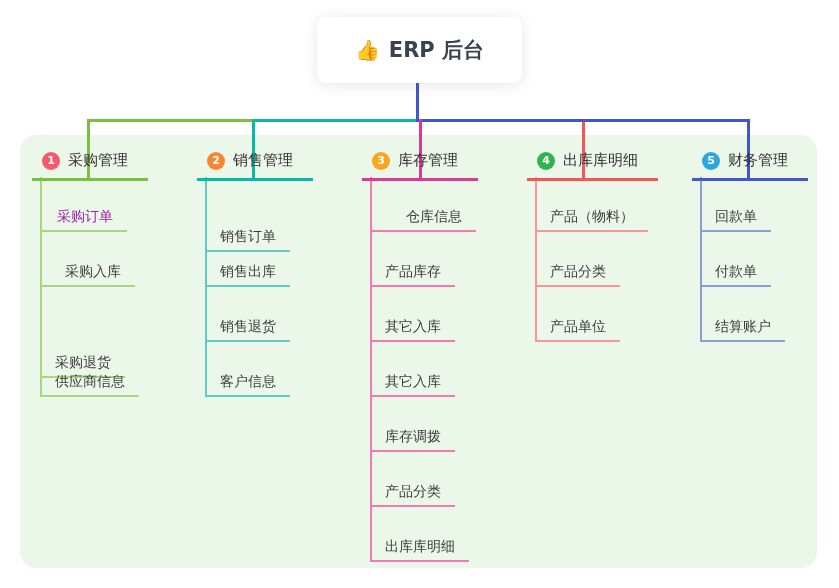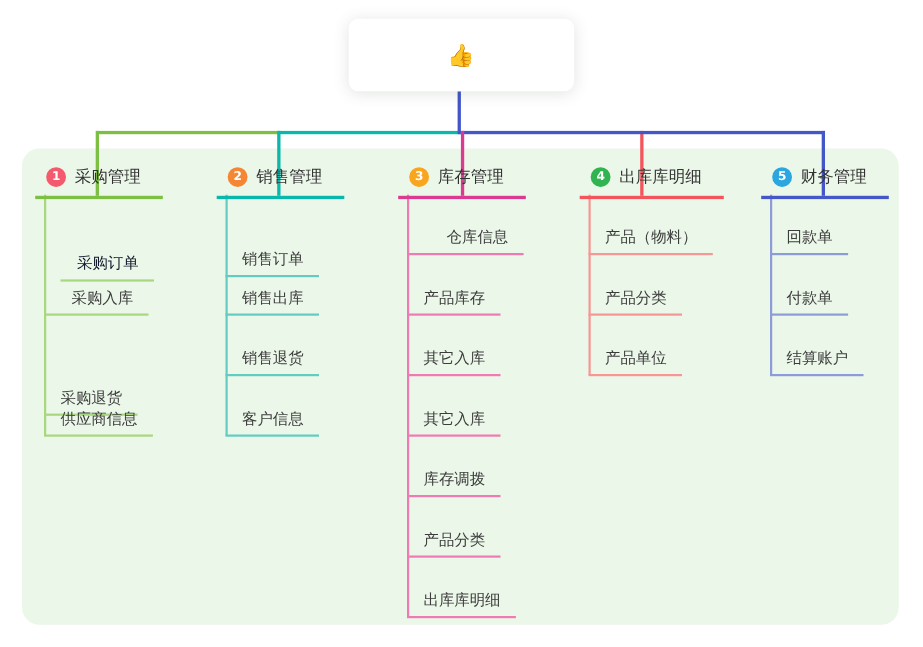--- a/index.html
+++ b/index.html
@@ -37,20 +37,21 @@
   }
 </style>
 </head>
 <body>
 
 <div id="canvas" style="background: rgb(255, 255, 255);">
   <div class="panel" style="background: rgb(235, 247, 232);"></div>
 
   <div class="root-node" style="color: rgb(57, 66, 79);">
     <span class="emoji">👍</span>
+    <span>ERP 后台</span>
   </div>
 
   <div id="connectors">
       <div class="line" style="left: 88px; top: 119px; width: 166px; height: 3px; background: rgb(125, 191, 66);"></div>
       <div class="line" style="left: 87px; top: 119px; width: 3px; height: 59px; background: rgb(125, 191, 66);"></div>
       <div class="line" style="left: 253px; top: 119px; width: 166px; height: 3px; background: rgb(9, 184, 170);"></div>
       <div class="line" style="left: 252px; top: 119px; width: 3px; height: 59px; background: rgb(9, 184, 170);"></div>
       <div class="line" style="left: 582px; top: 119px; width: 3px; height: 59px; background: rgb(244, 85, 92);"></div>
       <div class="line" style="left: 419px; top: 119px; width: 331px; height: 3px; background: rgb(68, 87, 200);"></div>
       <div class="line" style="left: 747px; top: 119px; width: 3px; height: 59px; background: rgb(68, 87, 200);"></div>
@@ -60,21 +61,21 @@
       <div class="line" style="left: 205px; top: 177px; width: 2px; height: 219px; background: rgb(99, 204, 194);"></div>
       <div class="line" style="left: 370px; top: 177px; width: 2px; height: 384px; background: rgb(240, 122, 179);"></div>
       <div class="line" style="left: 535px; top: 177px; width: 2px; height: 164px; background: rgb(247, 150, 148);"></div>
       <div class="line" style="left: 700px; top: 177px; width: 2px; height: 164px; background: rgb(140, 156, 216);"></div>
     </div>
   <div id="branches">
       <div class="branch-header" style="left: 32px; border-bottom-color: rgb(125, 191, 66);">
         <span class="badge" style="background: rgb(245, 89, 109);">1</span>
         <span>采购管理</span>
       </div>
-      <div class="child-node" style="left: 55px; top: 206px; border-bottom-color: rgb(169, 215, 127); color: #0f172a; margin-top: 24px;">采购订单</div>
+      <div class="child-node" style="left: 42px; top: 206px; border-bottom-color: rgb(169, 215, 127); color: #a21caf;">采购订单</div>
       <div class="child-node" style="left: 40px; top: 261px; border-bottom-color: rgb(169, 215, 127); color: rgb(60, 60, 60); padding-left: 25px;">采购入库</div>
       <div class="child-node" style="left: 40px; top: 316px; border-bottom-color: rgb(169, 215, 127); color: rgb(60, 60, 60); margin-top: 36px;">采购退货</div>
       <div class="child-node" style="left: 40px; top: 371px; border-bottom-color: rgb(169, 215, 127); color: rgb(60, 60, 60);">供应商信息</div>
       <div class="branch-header" style="left: 197px; border-bottom-color: rgb(9, 184, 170);">
         <span class="badge" style="background: rgb(245, 134, 52);">2</span>
         <span>销售管理</span>
       </div>
       <div class="child-node" style="left: 205px; top: 206px; border-bottom-color: rgb(99, 204, 194); color: rgb(60, 60, 60); margin-top: 20px;">销售订单</div>
       <div class="child-node" style="left: 205px; top: 261px; border-bottom-color: rgb(99, 204, 194); color: rgb(60, 60, 60);">销售出库</div>
       <div class="child-node" style="left: 205px; top: 316px; border-bottom-color: rgb(99, 204, 194); color: rgb(60, 60, 60);">销售退货</div>

